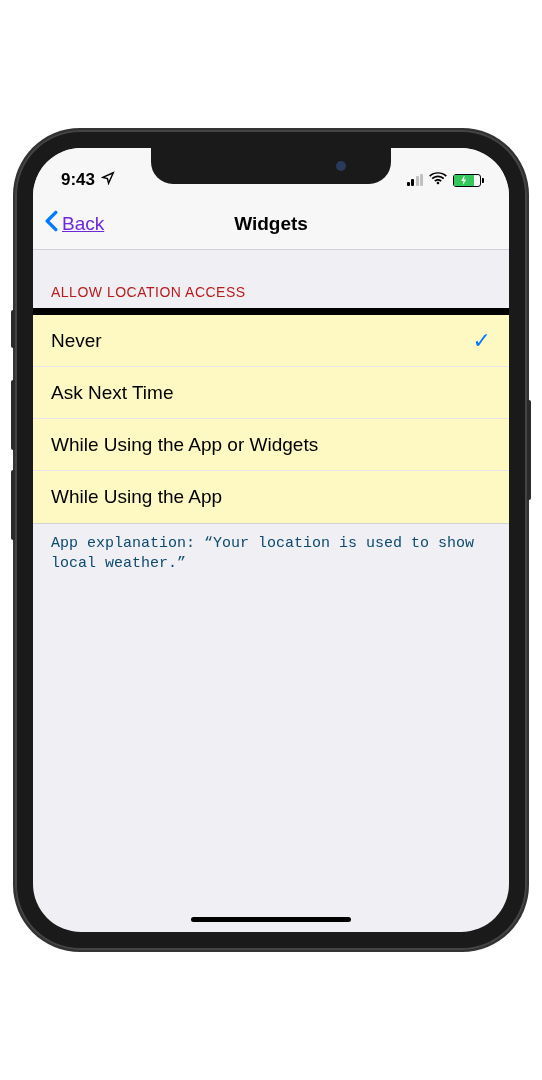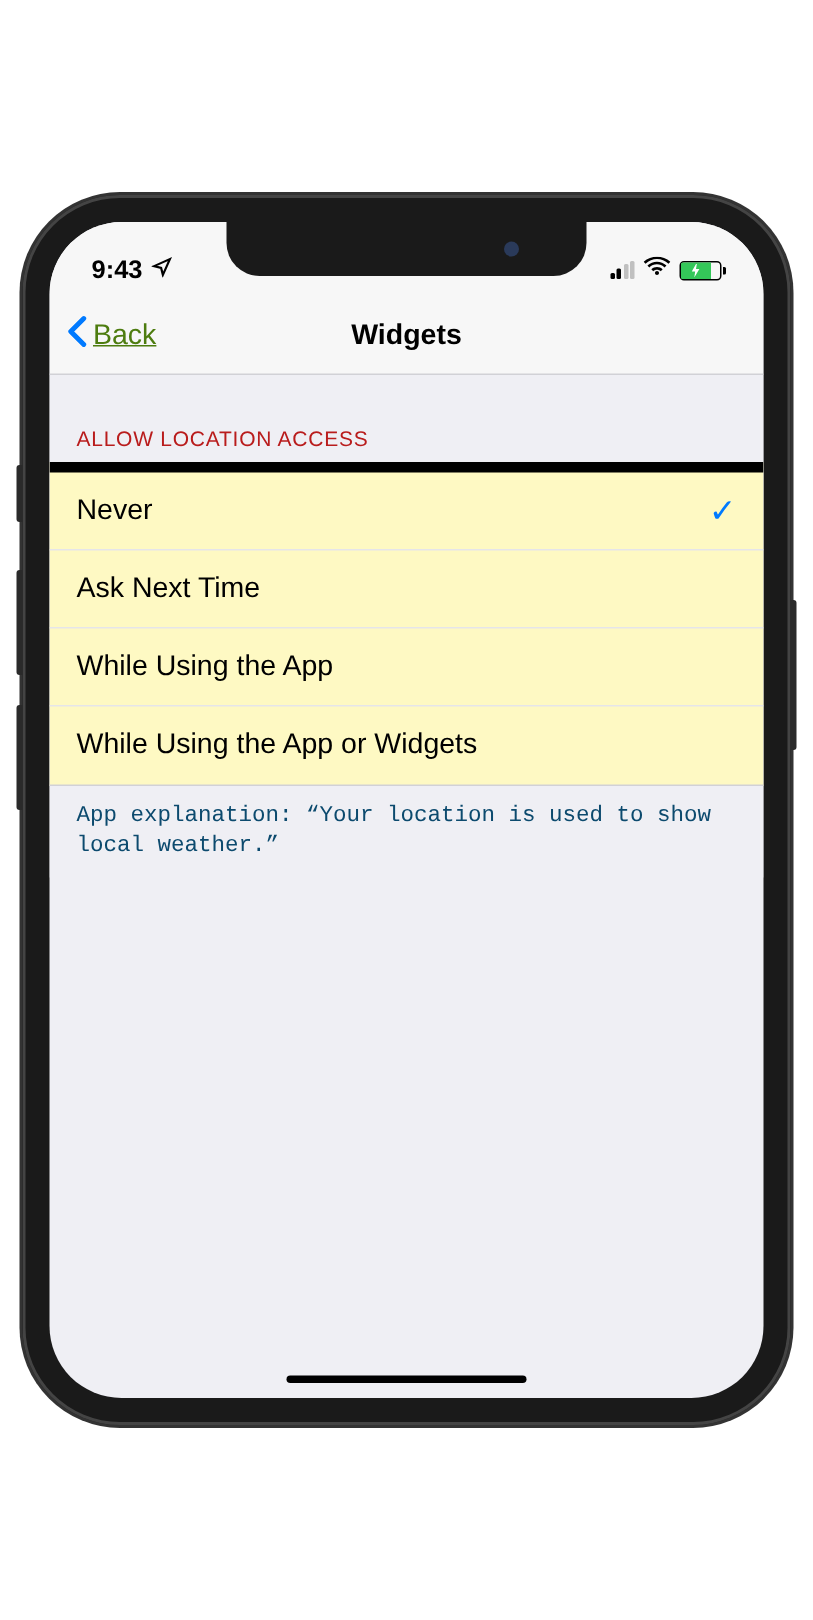--- a/index.html
+++ b/index.html
@@ -117,21 +117,21 @@
       border-bottom: 1px solid #d1d1d6;
       display: flex;
       align-items: center;
       position: relative;
     }
     .back-button {
       display: flex;
       align-items: center;
       padding-left: 12px;
       gap: 4px;
-      color: #4d7c0f;
+      color: #6d28d9;
       font-size: 19px;
     }
     .back-button .label {
       text-decoration: underline;
     }
     .nav-title {
       position: absolute;
       left: 50%;
       transform: translateX(-50%);
       font-size: 19px;
@@ -292,24 +292,24 @@
       <div class="section-header">ALLOW LOCATION ACCESS</div>
       <div class="list">
         <div class="list-item">
           <span>Never</span>
           <span class="checkmark">✓</span>
         </div>
         <div class="list-item">
           <span>Ask Next Time</span>
         </div>
         <div class="list-item">
+          <span>While Using the App or Widgets</span>
+        </div>
+        <div class="list-item">
           <span>While Using the App</span>
-        </div>
-        <div class="list-item">
-          <span>While Using the App or Widgets</span>
         </div>
       </div>
       <div class="section-footer">App explanation: “Your location is used to show local weather.”</div>
     </div>
 
     <div class="home-indicator"></div>
   </div>
 </div>
 
 </body></html>

